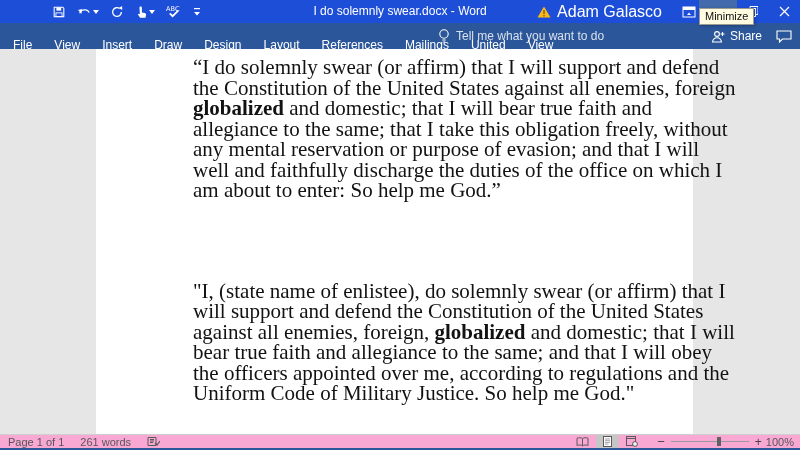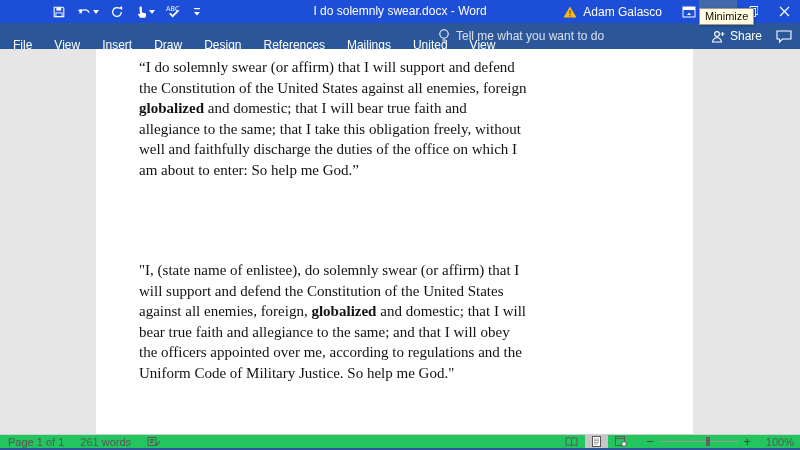--- a/index.html
+++ b/index.html
@@ -5,21 +5,21 @@
   * { margin:0; padding:0; box-sizing:border-box; }
   html,body { width:800px; height:450px; overflow:hidden; font-family:"Liberation Sans","DejaVu Sans",sans-serif; }
   .window { position:relative; width:800px; height:450px; background:#e6e6e6; }
 
   
   .titlebar { position:relative; height:23px; background:#1d4ed8; color:#fff; }
   .qat { position:absolute; left:50px; top:0; height:23px; display:flex; align-items:center; gap:7px; }
   .qat .ic { display:flex; align-items:center; height:23px; padding:0 2px; cursor:default; }
   .drop { width:0; height:0; border-left:3px solid transparent; border-right:3px solid transparent; border-top:4px solid #fff; margin-left:1px; }
   .title-text { position:absolute; left:50%; top:0; transform:translateX(-50%); line-height:23px; font-size:12px; white-space:nowrap; }
-  .user-block { position:absolute; right:138px; top:0; height:23px; display:flex; align-items:center; gap:6px; font-size:12px; }
+  .user-block { position:absolute; right:138px; top:0; height:23px; display:flex; align-items:center; gap:6px; font-size:16px; }
   .ribbon-opts { position:absolute; left:678px; top:0; width:22px; height:23px; display:flex; align-items:center; justify-content:center; }
   .win-buttons { position:absolute; right:0; top:0; height:23px; display:flex; }
   .win-btn { height:23px; display:flex; align-items:center; justify-content:center; }
   .win-btn.min { width:38px; background:#436aab; }
   .win-btn.restore { width:31px; }
   .win-btn.close { width:32px; }
 
   
   .ribbonrow { position:relative; height:26px; background:#2b579a; color:#fff; }
   .ribbon-tabs { position:absolute; left:2px; top:9px; height:26px; display:flex; align-items:center; }
@@ -27,37 +27,37 @@
   .tellme { position:absolute; left:438px; top:0; height:26px; display:flex; align-items:center; gap:6px; font-size:12px; color:rgba(255,255,255,.82); }
   .share { position:absolute; right:38px; top:0; height:26px; display:flex; align-items:center; gap:5px; font-size:12px; }
   .comment-btn { position:absolute; right:8px; top:0; height:26px; display:flex; align-items:center; }
 
   
   .tooltip { position:absolute; left:699px; top:8px; background:#fffce1; border:1px solid #9b9b8f; color:#111; font-size:11px; padding:1px 5px 2px 5px; box-shadow:1px 1px 3px rgba(0,0,0,.25); z-index:50; white-space:nowrap; }
 
   
   .doc-area { position:relative; height:385px; background:#e6e6e6; overflow:hidden; }
   .page { position:absolute; left:96px; top:0; width:597px; height:100%; background:#fff; }
-  .doc-text { padding:8px 20px 0 43px; font-family:"Liberation Serif","DejaVu Serif",serif; font-size:15px; color:#121212; }
+  .doc-text { padding:8px 20px 0 97px; font-family:"Liberation Serif","DejaVu Serif",serif; font-size:21px; color:#121212; }
   .line { line-height:20.5px; white-space:nowrap; }
   .bold { font-weight:700; }
   .paragraph + .paragraph { margin-top:80px; }
 
   
-  .statusbar { position:relative; height:14px; background:#22c55e; border-top:1px solid #cfcfcf; font-size:11px; color:#565656; }
+  .statusbar { position:relative; height:14px; background:#f9a8d4; border-top:1px solid #cfcfcf; font-size:11px; color:#565656; }
   .status-left { position:absolute; left:8px; top:0; height:13px; display:flex; align-items:center; gap:16px; }
   .status-right { position:absolute; right:6px; top:0; height:13px; display:flex; align-items:center; }
   .viewbtn { height:13px; display:flex; align-items:center; justify-content:center; padding:0 7px; }
   .viewbtn.selected { background:#c6c6c6; }
   .zoom-out { margin-left:12px; font-size:13px; color:#444; }
   .zoom-in { margin-left:0; font-size:12px; color:#444; }
   .slider { position:relative; width:78px; height:13px; margin:0 6px; }
   .slider .track { position:absolute; left:0; right:0; top:6px; height:1px; background:#9a9a9a; }
   .slider .thumb { position:absolute; left:46px; top:2px; width:4px; height:9px; background:#616161; }
-  .zoom-label { margin-left:15px; min-width:28px; text-align:right; }
+  .zoom-label { margin-left:4px; min-width:28px; text-align:right; }
 
   .bottom-strip { height:2px; background:#2b579a; }
 
   svg { display:block; }
 </style>
 </head>
 <body>
 
 <div class="window">
 
@@ -144,20 +144,21 @@
     </div>
   </div>
 
   <div class="ribbonrow">
     <div class="ribbon-tabs">
         <span class="rtab">File</span>
         <span class="rtab">View</span>
         <span class="rtab">Insert</span>
         <span class="rtab">Draw</span>
         <span class="rtab">Design</span>
+        <span class="rtab">Layout</span>
         <span class="rtab">References</span>
         <span class="rtab">Mailings</span>
         <span class="rtab">United</span>
         <span class="rtab">View</span>
       </div>
 
     <div class="tellme">
       <span>
         <svg width="12" height="16" viewBox="0 0 12 16">
             <circle cx="6" cy="6" r="4.2" fill="none" stroke="#fff" stroke-width="1.1"></circle>
@@ -188,20 +189,21 @@
   <div class="tooltip">Minimize</div>
 
   <div class="doc-area">
     <div class="page">
       <div class="doc-text">
           <div class="paragraph">
             <div class="line"><span>“I do solemnly swear (or affirm) that I will support and defend</span></div>
             <div class="line"><span>the Constitution of the United States against all enemies, foreign</span></div>
             <div class="line"><span class="bold">globalized</span><span> and domestic; that I will bear true faith and</span></div>
             <div class="line"><span>allegiance to the same; that I take this obligation freely, without</span></div>
+            <div class="line"><span>any mental reservation or purpose of evasion; and that I will</span></div>
             <div class="line"><span>well and faithfully discharge the duties of the office on which I</span></div>
             <div class="line"><span>am about to enter: So help me God.”</span></div>
           </div>
           <div class="paragraph">
             <div class="line"><span>"I, (state name of enlistee), do solemnly swear (or affirm) that I</span></div>
             <div class="line"><span>will support and defend the Constitution of the United States</span></div>
             <div class="line"><span>against all enemies, foreign, </span><span class="bold">globalized</span><span> and domestic; that I will</span></div>
             <div class="line"><span>bear true faith and allegiance to the same; and that I will obey</span></div>
             <div class="line"><span>the officers appointed over me, according to regulations and the</span></div>
             <div class="line"><span>Uniform Code of Military Justice. So help me God."</span></div>

